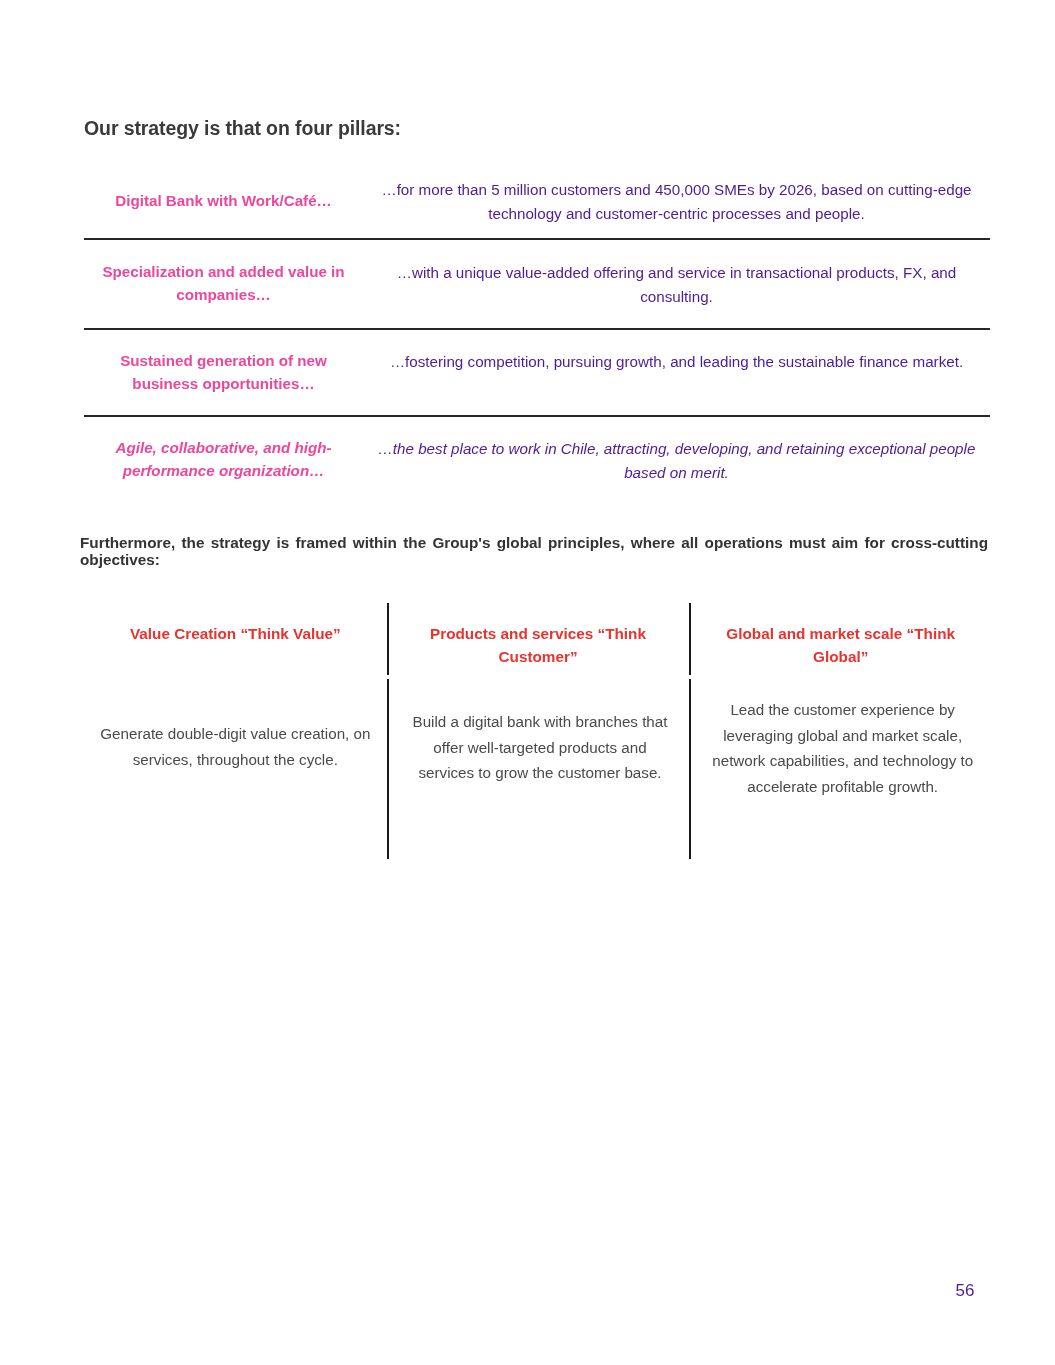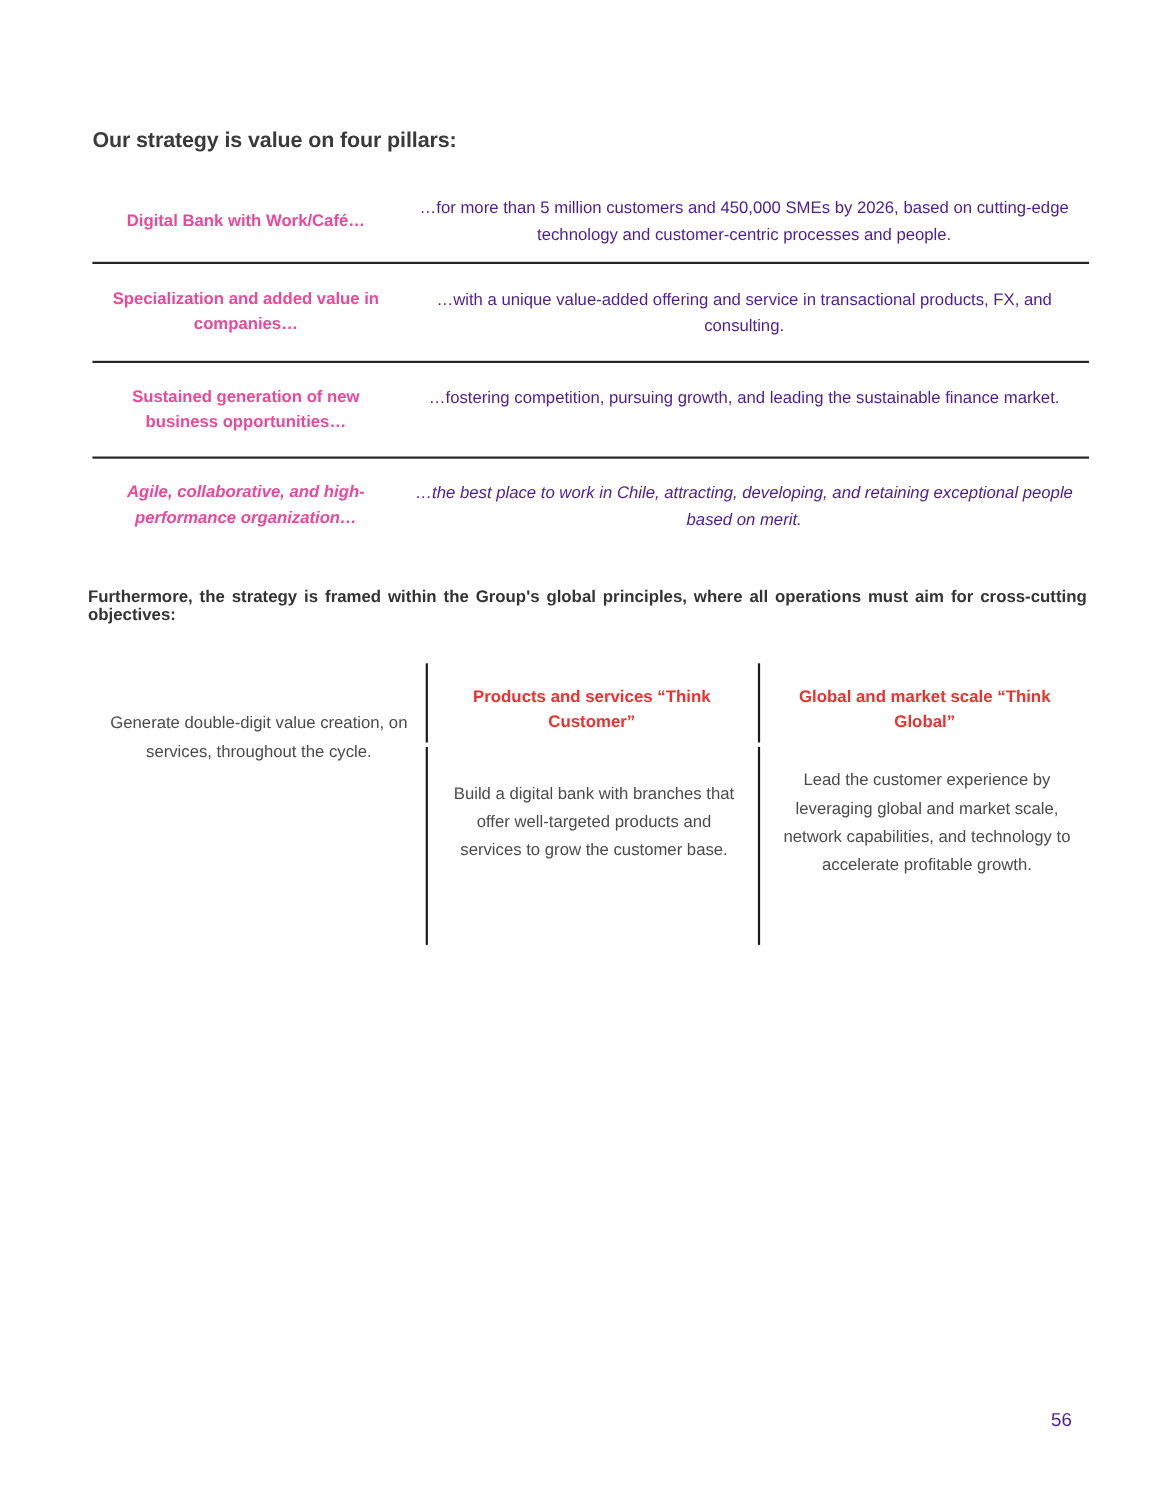--- a/index.html
+++ b/index.html
@@ -159,21 +159,21 @@
     text-align: center;
     font-size: 17px;
     color: #4c1d95;
   }
 </style>
 </head>
 <body>
 
 <div class="page">
 
-  <div class="page-heading">Our strategy is value on four pillars:</div>
+  <div class="page-heading">Our strategy is that on four pillars:</div>
 
   <div class="pillars-table">
 
     <div class="pillar-row r1">
       <div class="left-cell">Digital Bank with Work/Café…</div>
       <div class="right-cell">…for more than 5 million customers and 450,000 SMEs by 2026, based on cutting-edge technology and customer-centric processes and people.</div>
     </div>
 
     <div class="pillar-row r2">
       <div class="left-cell">Specialization and added value in companies…</div>
@@ -190,20 +190,21 @@
       <div class="right-cell">…the best place to work in Chile, attracting, developing, and retaining exceptional people based on merit.</div>
     </div>
 
   </div>
 
   <div class="furthermore">Furthermore, the strategy is framed within the Group's global principles, where all operations must aim for cross-cutting objectives:</div>
 
   <div class="principles">
 
     <div class="principle-col c1">
+      <div class="principle-title">Value Creation “Think Value”</div>
       <div class="principle-body">Generate double-digit value creation, on services, throughout the cycle.</div>
     </div>
 
     <div class="principle-col c2">
       <div class="principle-title">Products and services “Think Customer”</div>
       <div class="principle-body">Build a digital bank with branches that offer well-targeted products and services to grow the customer base.</div>
     </div>
 
     <div class="principle-col c3">
       <div class="principle-title">Global and market scale “Think Global”</div>

